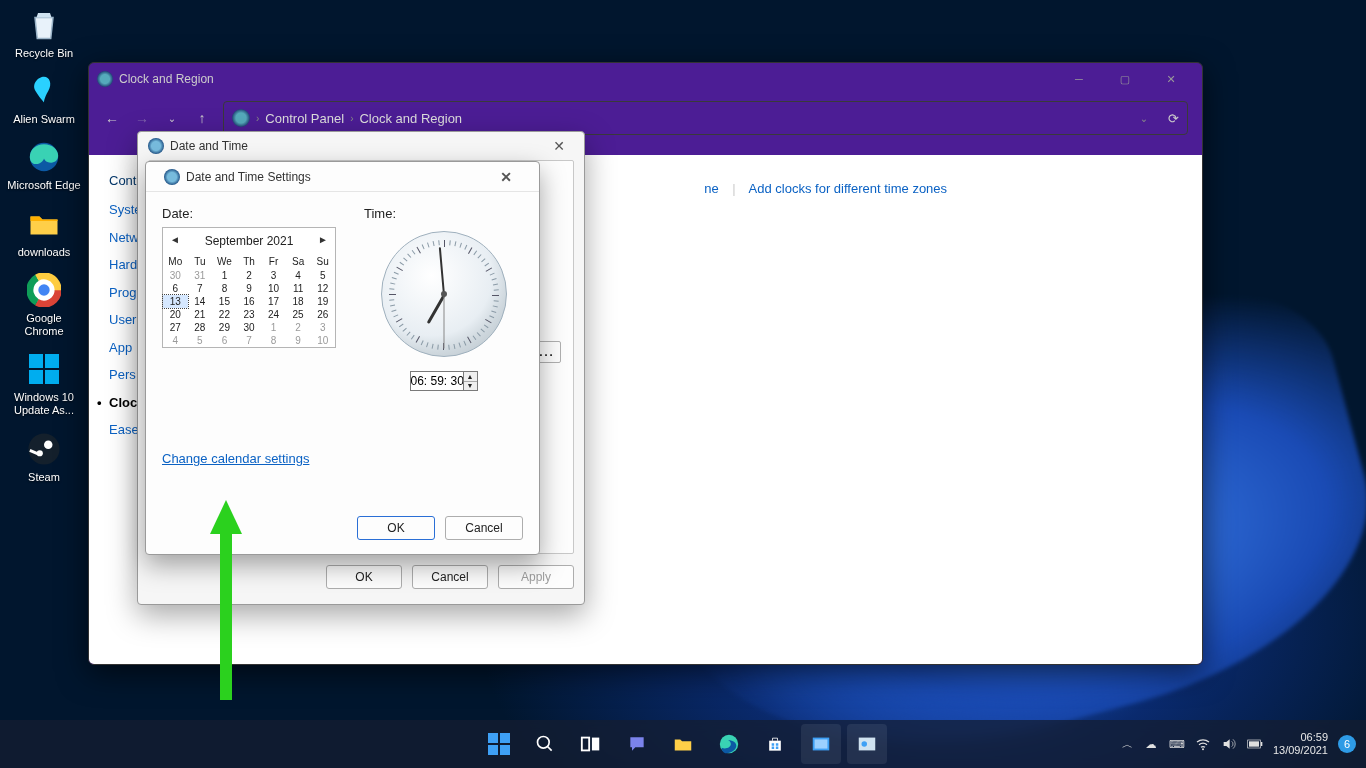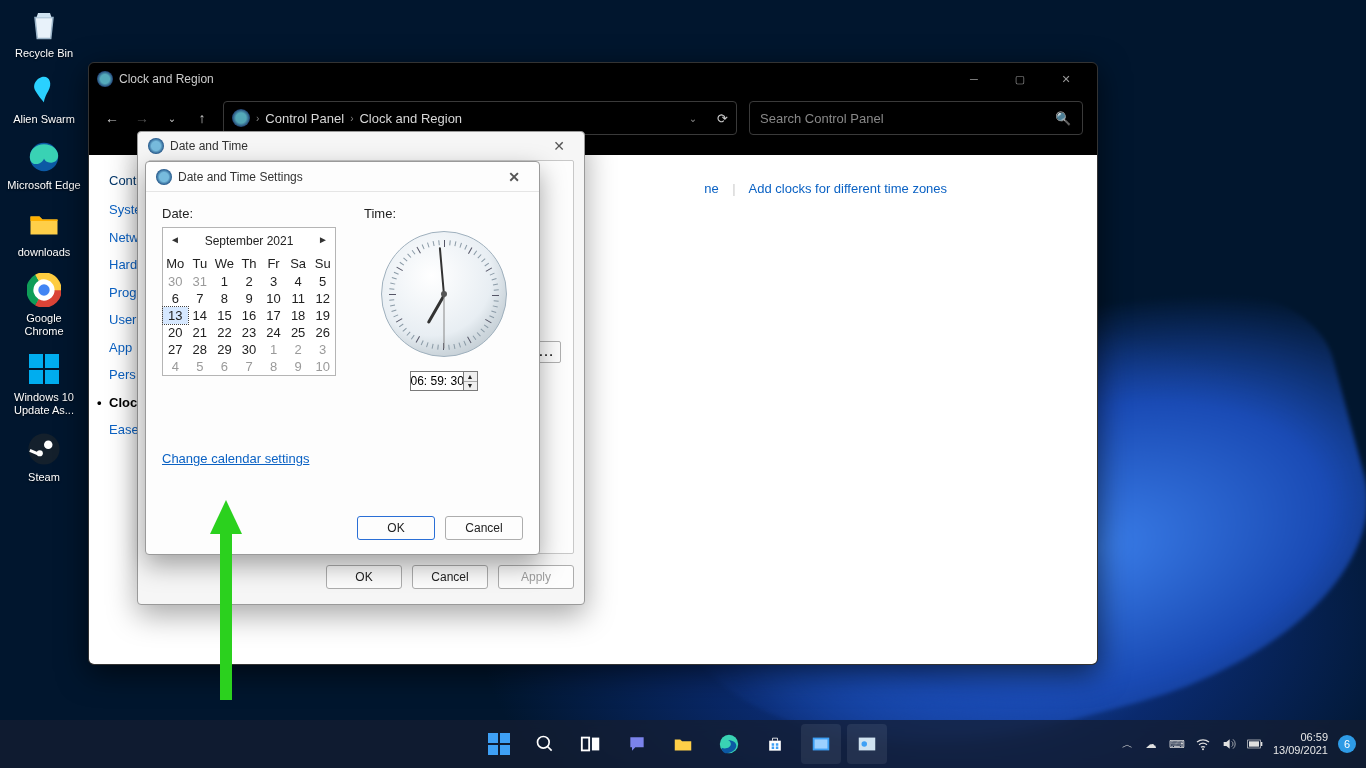--- a/index.html
+++ b/index.html
@@ -9,21 +9,21 @@
 .wallpaper { position: absolute; inset: 0; background: radial-gradient(ellipse 800px 500px at 70% 80%, #1e5fd4 0%, #0a2a6e 30%, #01162e 60%); }
 .swoosh { position: absolute; right: 0; bottom: 40px; width: 700px; height: 400px; background: radial-gradient(ellipse at 60% 60%, #3a7de8 0%, #1a4bb5 40%, transparent 70%); filter: blur(2px); border-radius: 50% 30% 40% 50%; transform: rotate(-15deg); }
 
 
 .desktop-icons { position: absolute; top: 6px; left: 6px; width: 76px; }
 .dicon { width: 76px; text-align: center; margin-bottom: 12px; color: #fff; font-size: 11px; cursor: pointer; }
 .dicon-img { width: 38px; height: 38px; margin: 0 auto 3px; display: flex; align-items: center; justify-content: center; }
 .dicon-label { text-shadow: 0 1px 2px rgba(0,0,0,.7); line-height: 1.2; }
 
 
-.cp-window { position: absolute; left: 88px; top: 62px; width: 1010px; height: 603px; background: #000000; border: 1px solid #333; border-radius: 6px; box-shadow: 0 8px 30px rgba(0,0,0,.6); overflow: hidden; }
+.cp-window { position: absolute; left: 88px; top: 62px; width: 1115px; height: 603px; background: #4c1d95; border: 1px solid #333; border-radius: 6px; box-shadow: 0 8px 30px rgba(0,0,0,.6); overflow: hidden; }
 .cp-titlebar { height: 32px; display: flex; align-items: center; padding: 0 8px; color: #ccc; font-size: 12px; }
 .cp-titlebar .ticon { width: 16px; height: 16px; margin-right: 6px; background: radial-gradient(circle, #5ab 40%, #247 70%); border-radius: 50%; }
 .cp-titlebar .spacer { flex: 1; }
 .cp-winctl { width: 46px; height: 28px; display: flex; align-items: center; justify-content: center; color: #999; font-size: 11px; }
 .cp-nav { height: 46px; display: flex; align-items: center; gap: 12px; padding: 0 14px; }
 .cp-nav-btn { width: 18px; height: 18px; color: #ccc; display: flex; align-items: center; justify-content: center; font-size: 14px; }
 .cp-breadcrumb { flex: 1; height: 34px; border: 1px solid #3a3a3a; border-radius: 4px; display: flex; align-items: center; padding: 0 8px; gap: 6px; color: #ddd; font-size: 13px; }
 .cp-breadcrumb .chev { color: #888; font-size: 10px; }
 .cp-breadcrumb .bcicon { width: 18px; height: 18px; background: radial-gradient(circle,#5ab 40%,#247 70%); border-radius: 50%; }
 .cp-breadcrumb .spacer2 { flex: 1; }
@@ -45,37 +45,37 @@
 .dt-title .icon { width: 16px; height: 16px; margin-right: 6px; background: radial-gradient(circle,#7bd 40%,#258 70%); border-radius: 50%; }
 .dt-title .spacer { flex: 1; }
 .dt-close { width: 30px; text-align: center; color: #555; font-size: 14px; }
 .dt-inner { position: absolute; left: 10px; right: 10px; top: 28px; bottom: 50px; border: 1px solid #c8c8c8; border-radius: 2px; padding: 10px 12px; background: #fdfdfd; }
 .dt-buttons { position: absolute; left: 10px; right: 10px; bottom: 10px; height: 34px; display: flex; align-items: center; justify-content: flex-end; gap: 10px; }
 .btn { min-width: 76px; height: 24px; font-size: 12px; background: #fdfdfd; border: 1px solid #adadad; border-radius: 3px; display: flex; align-items: center; justify-content: center; color: #222; }
 .btn.disabled { color: #9e9e9e; }
 
 
 .dts-dialog { position: absolute; left: 145px; top: 161px; width: 395px; height: 394px; background: #fdfdfd; border: 1px solid #9a9a9a; border-radius: 4px; box-shadow: 0 10px 26px rgba(0,0,0,.35); }
-.dts-title { height: 30px; display: flex; align-items: center; padding: 0 10px; font-size: 12px; color: #333; border-bottom: 1px solid #e5e5e5; }
+.dts-title { height: 30px; display: flex; align-items: center; padding: 0 18px; font-size: 12px; color: #333; border-bottom: 1px solid #e5e5e5; }
 .dts-title .icon { width: 16px; height: 16px; margin-right: 6px; background: radial-gradient(circle,#7bd 40%,#258 70%); border-radius: 50%; }
 .dts-title .spacer { flex: 1; }
 .dts-body { padding: 14px 16px; font-size: 13px; color: #222; }
 .dts-instr { margin-bottom: 18px; }
 .dts-cols { display: flex; gap: 24px; }
 .dts-col-date { width: 178px; }
 .dts-col-time { flex: 1; display: flex; flex-direction: column; align-items: center; }
 .label { font-size: 13px; color: #222; margin-bottom: 6px; }
 
 
 .cal { border: 1px solid #b5b5b5; background: #fff; width: 174px; }
 .cal-head { display: flex; align-items: center; justify-content: center; position: relative; height: 26px; font-size: 12px; }
 .cal-arrow { position: absolute; top: 6px; font-size: 10px; color: #333; width: 16px; text-align: center; }
 .cal-arrow.left { left: 4px; }
 .cal-arrow.right { right: 4px; }
-.cal-grid { display: grid; grid-template-columns: repeat(7, 1fr); font-size: 13px; text-align: center; }
+.cal-grid { display: grid; grid-template-columns: repeat(7, 1fr); font-size: 10px; text-align: center; }
 .cal-dow { color: #222; font-weight: 400; padding: 2px 0; }
 .cal-day { padding: 1px 0; color: #222; }
 .cal-day.out { color: #9a9a9a; }
 .cal-day.sel { outline: 1px dotted #444; background: #d6e8ff; }
 
 
 .clock { width: 126px; height: 126px; border-radius: 50%; background: radial-gradient(circle at 40% 35%, #fff 0%, #e8eef3 55%, #cfd8de 70%, #aeb9c2 100%); border: 1px solid #9fb0bd; position: relative; margin-top: 4px; margin-bottom: 14px; }
 .clock::after { content: ''; position: absolute; left: 50%; top: 50%; width: 6px; height: 6px; background: #555; border-radius: 50%; transform: translate(-50%,-50%); }
 .hand { position: absolute; left: 50%; top: 50%; transform-origin: 0 50%; background: #333; height: 2px; border-radius: 2px; }
 .hand.hour { width: 32px; transform: rotate(120deg); height: 3px; }
@@ -209,24 +209,20 @@
     <div class="cp-nav-btn">↑</div>
     <div class="cp-breadcrumb">
       <div class="bcicon"></div>
       <span class="chev">›</span>
       <span>Control Panel</span>
       <span class="chev">›</span>
       <span>Clock and Region</span>
       <div class="spacer2"></div>
       <span class="chev">⌄</span>
       <span style="margin-left:14px;color:#ccc">⟳</span>
-    </div>
-    <div class="cp-search">
-      <span>Search Control Panel</span>
-      <span class="sicon">🔍</span>
     </div>
   </div>
   <div class="cp-body">
     <div class="cp-sidebar">
       <div class="cp-sidebar-title">Control Panel Home</div>
       <a>Syste</a>
       <a>Netw</a>
       <a>Hard</a>
       <a>Prog</a>
       <a>User</a>

